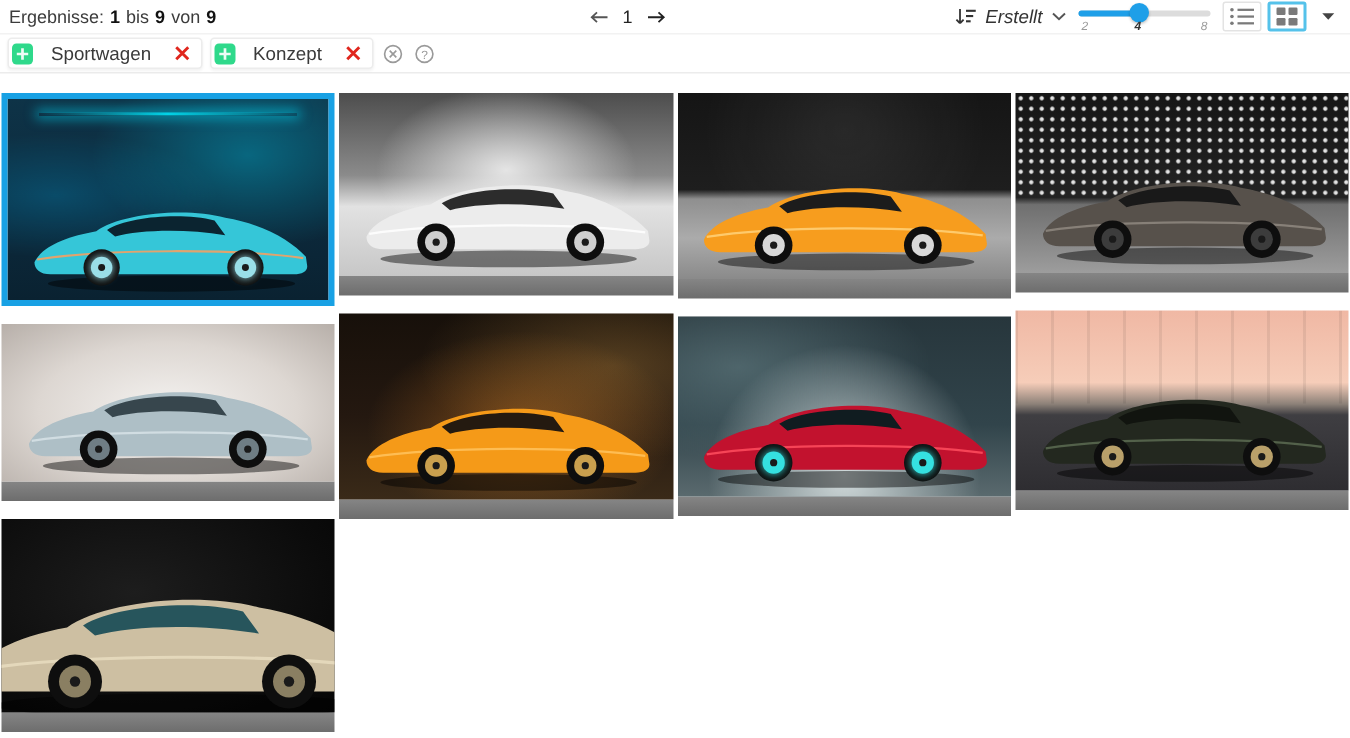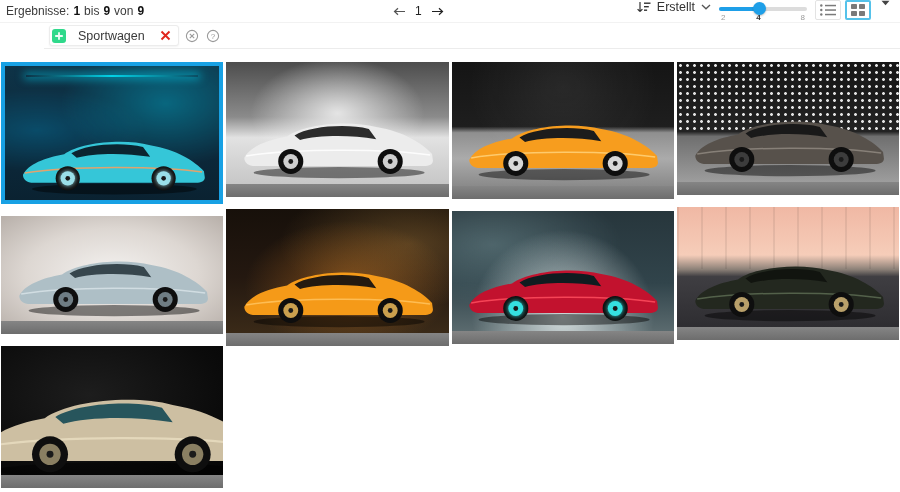--- a/index.html
+++ b/index.html
@@ -7,21 +7,21 @@
        font-family:"Liberation Sans",sans-serif;color:#333;}
 
   
   .hdr{height:22px;display:flex;align-items:center;position:relative;
        padding:0 6px;border-bottom:1px solid #f2f2f2;}
   .results{font-size:12px;color:#3c3c3c;display:flex;gap:4px;align-items:center;}
   .results b{color:#111;}
   .pager{position:absolute;left:393px;top:0;height:22px;display:flex;align-items:center;gap:9px;}
   .pgbtn{background:none;border:none;padding:0;cursor:pointer;display:flex;align-items:center;}
   .pgnum{font-size:12px;color:#222;}
-  .hdr-right{margin-left:auto;display:flex;align-items:flex-start;gap:8px;padding-right:2px;}
+  .hdr-right{margin-left:auto;display:flex;align-items:center;gap:8px;padding-right:2px;font-style:italic;}
   .sortctl{display:flex;align-items:center;gap:6px;cursor:pointer;}
   .sortlbl{font-size:12.5px;color:#333;}
   
   .slider{width:88px;position:relative;height:20px;margin-top:2px;}
   .track{position:absolute;top:5px;left:0;right:0;height:4px;border-radius:2px;background:#dcdcdc;}
   .fill{position:absolute;top:0;left:0;height:4px;border-radius:2px;background:#1e9fe8;width:45%;}
   .handle{position:absolute;top:-5px;left:45%;width:13px;height:13px;margin-left:-6px;
           border-radius:50%;background:#1e9fe8;box-shadow:0 1px 2px rgba(0,0,0,.25);}
   .slabels{position:absolute;top:11px;left:0;right:0;font-size:8px;color:#9a9a9a;}
   .slabels .smin{position:absolute;left:2px;}
@@ -29,21 +29,21 @@
   .slabels .smax{position:absolute;right:2px;}
   
   .views{display:flex;align-items:center;gap:4px;}
   .vbtn{width:26px;height:20px;border:1px solid #e3e3e3;border-radius:2px;background:#fff;
         display:flex;align-items:center;justify-content:center;padding:0;cursor:pointer;}
   .vbtn.active{border:2px solid #55c2ea;}
   .caret{background:none;border:none;padding:0 2px;cursor:pointer;display:flex;align-items:center;}
 
   
   .fbar{height:25px;display:flex;align-items:center;gap:5px;padding:0 5px;
-        border-bottom:1px solid #ececec;margin-left:44px;}
+        border-bottom:1px solid #ececec;}
   .chip{display:flex;align-items:center;height:19px;background:#fff;border:1px solid #ececec;
         border-radius:3px;box-shadow:0 1px 2px rgba(0,0,0,.05);padding:0 0 0 2px;}
   .mode{width:14px;height:14px;border-radius:3px;display:flex;align-items:center;
         justify-content:center;cursor:pointer;border:none;padding:0;}
   .mode.inc{background:#2fd98b;}
   .mode.exc{background:#f48b8b;}
   .chiplbl{font-size:12.5px;color:#3a3a3a;padding:0 15px 0 12px;}
   .chipx{background:none;border:none;padding:0 7px 0 0;cursor:pointer;display:flex;align-items:center;}
   .search{flex:1;height:21px;border:1px solid #e2e2e2;border-radius:2px;font-size:12.5px;
           font-family:"Liberation Sans",sans-serif;color:#444;padding:0 8px;outline:none;}
@@ -194,20 +194,33 @@
         </svg>
       </button>
       <span class="chiplbl">Sportwagen</span>
       <button class="chipx">
         <svg width="11" height="11" viewBox="0 0 11 11">
           <path d="M1.5 1.5 L9.5 9.5 M9.5 1.5 L1.5 9.5" stroke="#e0261d" stroke-width="1.9"></path>
         </svg>
       </button>
     </div>
 
+    <div class="chip">
+      <button class="mode inc">
+        <svg width="10" height="10" viewBox="0 0 10 10">
+          <path d="M5 1.2 V8.8 M1.2 5 H8.8" stroke="rgba(255,255,255,.92)" stroke-width="1.8"></path>
+        </svg>
+      </button>
+      <span class="chiplbl">Konzept</span>
+      <button class="chipx">
+        <svg width="11" height="11" viewBox="0 0 11 11">
+          <path d="M1.5 1.5 L9.5 9.5 M9.5 1.5 L1.5 9.5" stroke="#e0261d" stroke-width="1.9"></path>
+        </svg>
+      </button>
+    </div>
 
 
 
     <button class="fico">
       <svg width="14" height="14" viewBox="0 0 14 14">
         <circle cx="7" cy="7" r="5.6" fill="none" stroke="#9a9a9a" stroke-width="1.1"></circle>
         <path d="M4.8 4.8 L9.2 9.2 M9.2 4.8 L4.8 9.2" stroke="#9a9a9a" stroke-width="1.1"></path>
       </svg>
     </button>
     <button class="fico">

